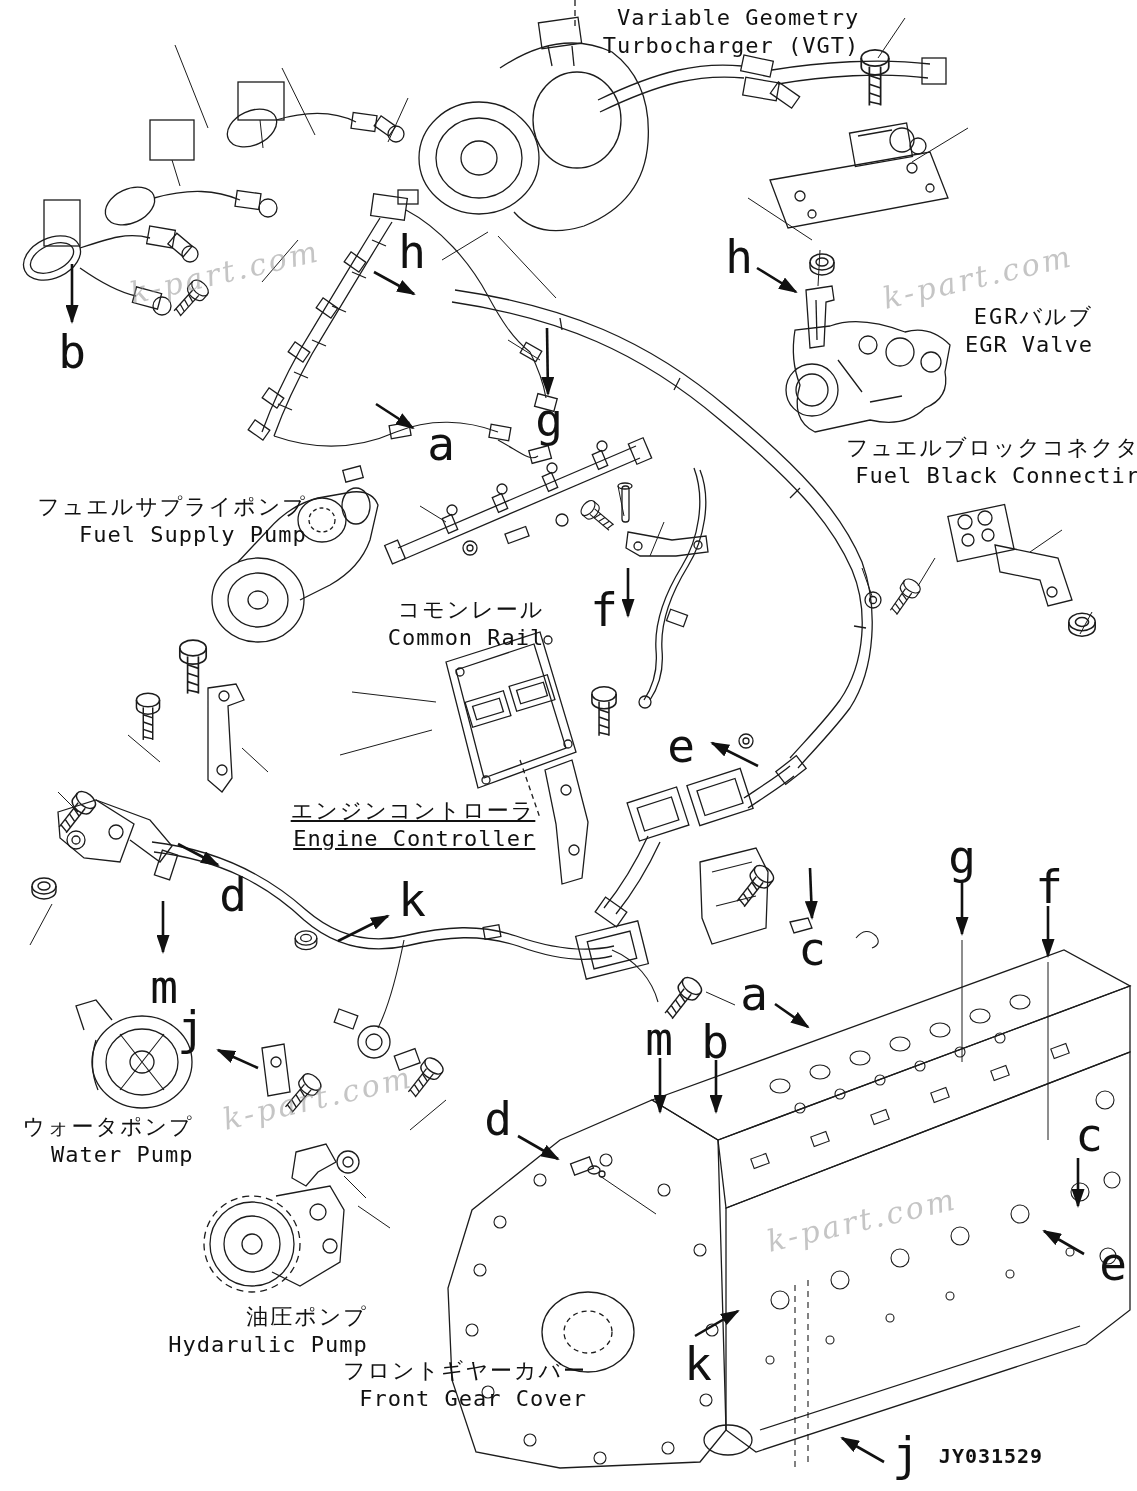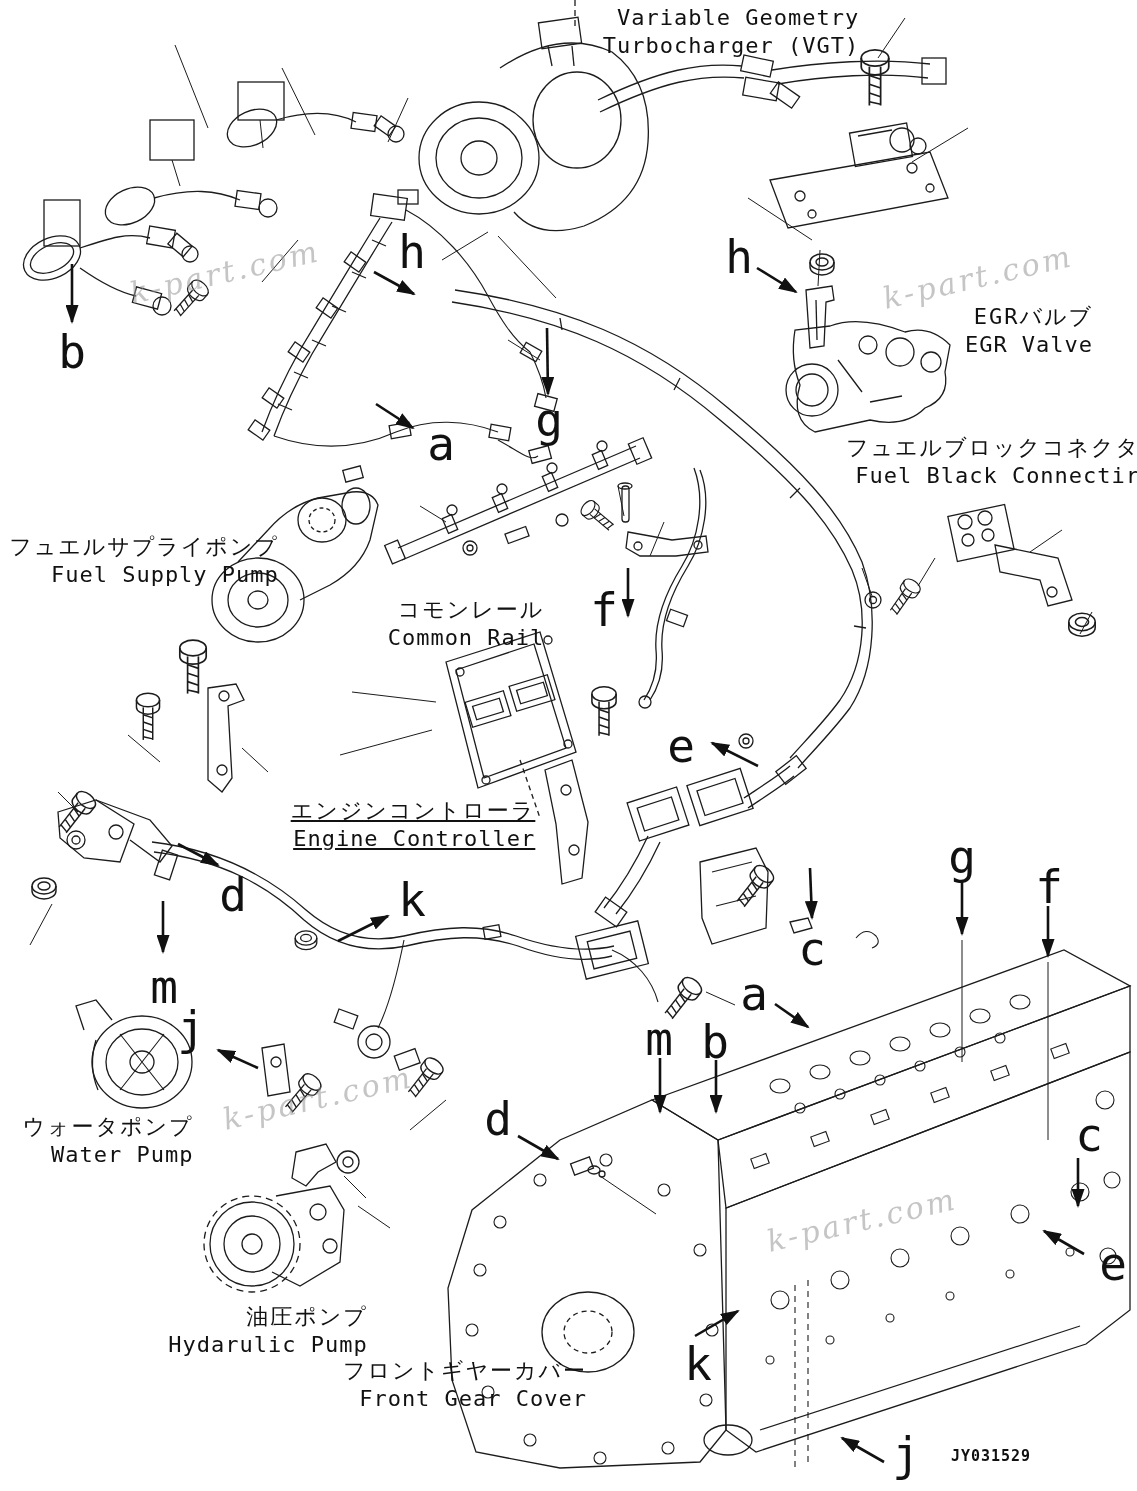--- a/index.html
+++ b/index.html
@@ -20,21 +20,21 @@
     font-family:"DejaVu Sans Mono", monospace;line-height:1;
   }
   .watermark{
     position:absolute;transform:translate(-50%,-50%) rotate(-13deg);
     font-family:"DejaVu Serif", serif;font-style:italic;
     font-size:30px;letter-spacing:3px;color:rgba(150,150,150,0.55);
     white-space:nowrap;pointer-events:none;
   }
   .drawing-number{
     position:absolute;transform:translate(-50%,-50%);
-    font-size:15px;font-weight:bold;letter-spacing:1px;
+    font-size:20px;font-weight:bold;letter-spacing:1px;
     font-family:"DejaVu Sans Mono", monospace;color:#111;
   }
 </style>
 </head>
 <body>
 
 <div class="canvas">
 
   <svg class="lineart" width="1137" height="1491" viewBox="0 0 1137 1491">
     <defs>
@@ -427,21 +427,21 @@
         <span class="en">Turbocharger (VGT)</span>
       </div>
       <div class="part-label" style="left: 1029px; top: 303px;">
         <span class="jp">EGRバルブ</span>
         <span class="en">EGR Valve</span>
       </div>
       <div class="part-label" style="left: 993px; top: 434px;">
         <span class="jp">フュエルブロックコネクタ</span>
         <span class="en">Fuel Black Connectir</span>
       </div>
-      <div class="part-label" style="left: 144px; top: 493px; margin-top: 40px;">
+      <div class="part-label" style="left: 172px; top: 493px;">
         <span class="jp">フュエルサプライポンプ</span>
         <span class="en">Fuel Supply Pump</span>
       </div>
       <div class="part-label" style="left: 466px; top: 596px;">
         <span class="jp">コモンレール</span>
         <span class="en">Common Rail</span>
       </div>
       <div class="part-label" style="left: 413px; top: 797px; text-decoration: underline;">
         <span class="jp">エンジンコントローラ</span>
         <span class="en">Engine Controller</span>

